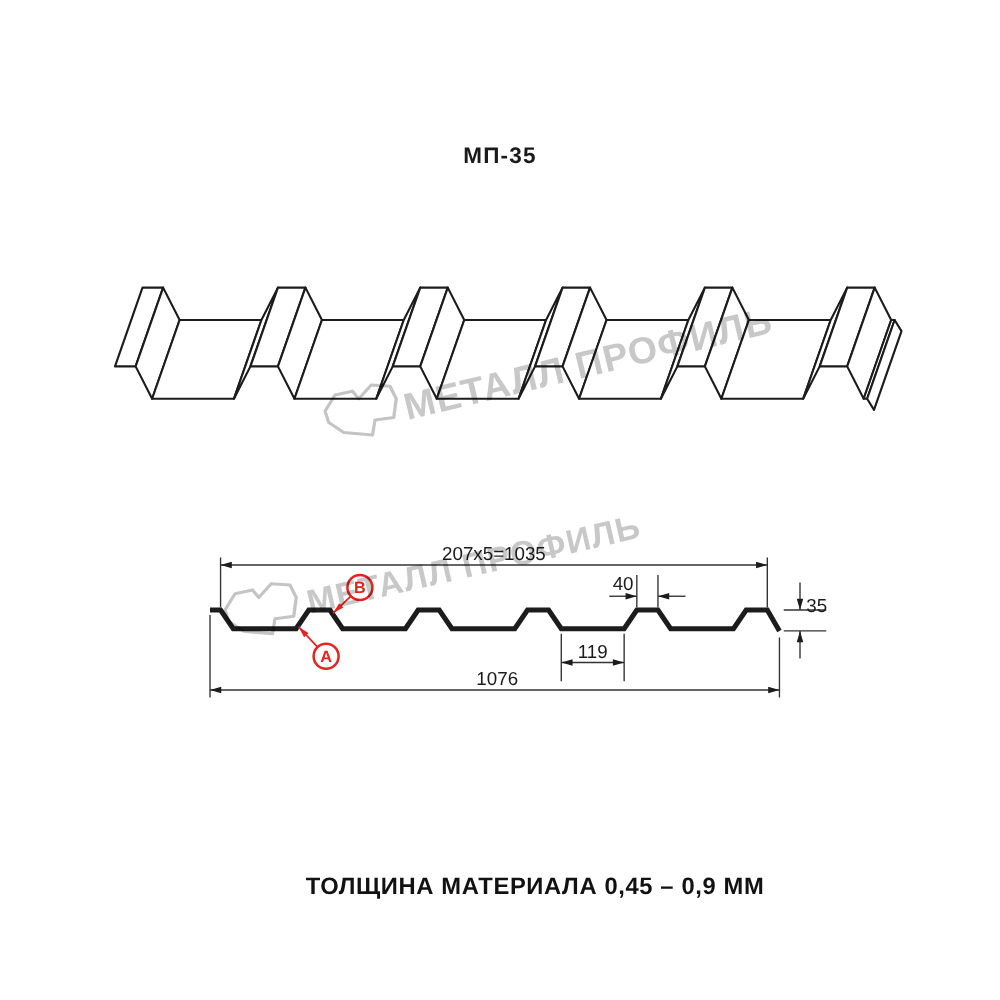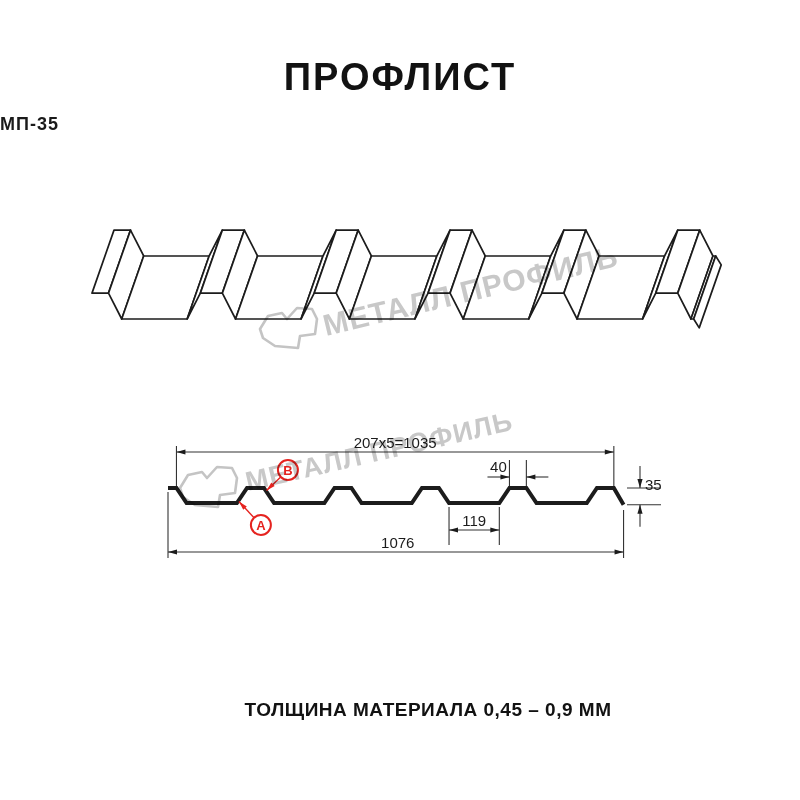--- a/index.html
+++ b/index.html
@@ -1,34 +1,33 @@
 <!DOCTYPE html>
 <html><head>
 <meta charset="utf-8">
 <style>
   html,body{margin:0;padding:0;background:#fff;}
   .page{position:relative;width:800px;height:800px;background:#fff;overflow:hidden;
         font-family:"Liberation Sans",sans-serif;}
   .title{position:absolute;top:56px;left:0;width:800px;text-align:center;
          font-size:38px;font-weight:800;letter-spacing:2px;color:#121212;}
-  .subtitle{position:absolute;top:114px;left:0;width:800px;
+  .subtitle{position:absolute;top:114px;left:0;width:800px;text-align:center;
          font-size:18px;font-weight:600;letter-spacing:1px;color:#1a1a1a;}
   .footer{position:absolute;top:699px;left:0;width:800px;text-align:center;
          font-size:19px;font-weight:600;letter-spacing:.5px;color:#121212;padding-left:28px;}
   #draw{position:absolute;left:0;top:0;}
   .wm{position:absolute;mix-blend-mode:multiply;pointer-events:none;}
   #wm1{left:250px;top:228px;}
   #wm2{left:170px;top:396px;}
 </style>
 </head>
 <body>
 
 <div class="page">
 
-  <div class="title">ПРОФЛИСТ</div>
   <div class="subtitle">МП-35</div>
 
   <svg id="draw" width="800" height="800" viewBox="0 0 800 800">
       <g>
         <polygon points="92,293.1 108.5,293.1 130.5,230.10000000000002 114,230.10000000000002" fill="#fff" stroke="#1c1c1c" stroke-width="1.7" stroke-linejoin="round"></polygon>
         <polygon points="108.5,293.1 121.7,319 143.7,256 130.5,230.10000000000002" fill="#fff" stroke="#1c1c1c" stroke-width="1.7" stroke-linejoin="round"></polygon>
         <polygon points="121.7,319 187.15,319 209.15,256 143.7,256" fill="#fff" stroke="#1c1c1c" stroke-width="1.7" stroke-linejoin="round"></polygon>
         <polygon points="187.15,319 200.35000000000002,293.1 222.35000000000002,230.10000000000002 209.15,256" fill="#fff" stroke="#1c1c1c" stroke-width="1.7" stroke-linejoin="round"></polygon>
         <polygon points="200.35000000000002,293.1 222.35000000000002,293.1 244.35000000000002,230.10000000000002 222.35000000000002,230.10000000000002" fill="#fff" stroke="#1c1c1c" stroke-width="1.7" stroke-linejoin="round"></polygon>
         <polygon points="222.35000000000002,293.1 235.55,319 257.55,256 244.35000000000002,230.10000000000002" fill="#fff" stroke="#1c1c1c" stroke-width="1.7" stroke-linejoin="round"></polygon>

